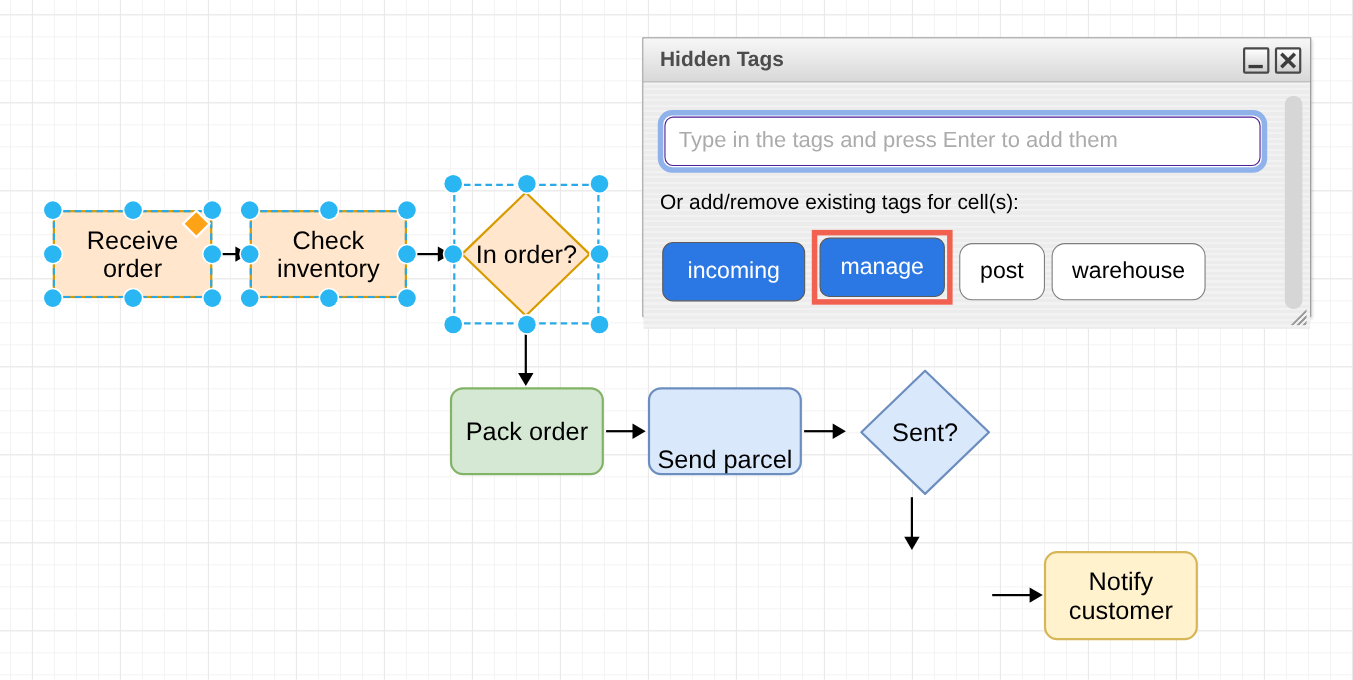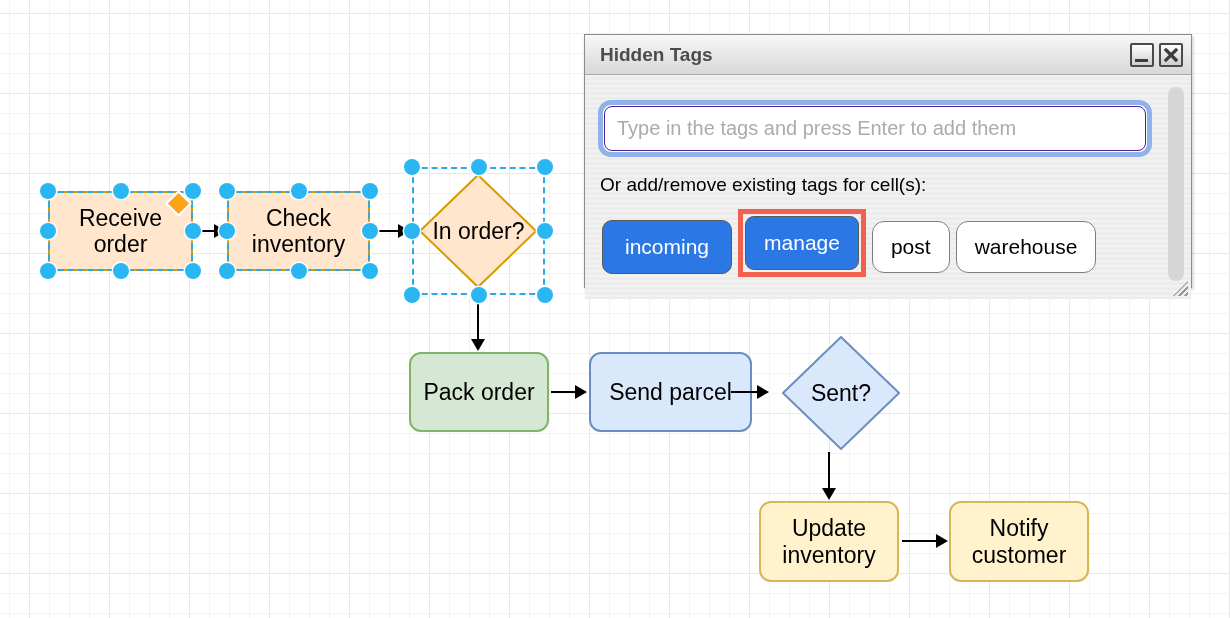--- a/index.html
+++ b/index.html
@@ -154,34 +154,31 @@
     <div class="h h-e"></div>
     <div class="h h-sw"></div>
     <div class="h h-s"></div>
     <div class="h h-se"></div>
   </div>
 
   <div class="node rounded theme-green" style="left:409px;top:352px;width:140px;height:80px;">
     <span>Pack order</span>
   </div>
 
-  <div class="node rounded theme-blue" style="left:589px;top:352px;width:163px;height:80px;">
+  <div class="node rounded theme-blue" style="left:589px;top:352px;width:140px;height:80px;align-items:flex-end;">
     <span>Send parcel</span>
   </div>
 
   <div style="position:absolute;left:782px;top:336px;width:118px;height:114px;">
     <svg width="118" height="114" viewBox="0 0 118 114">
       <polygon points="59,1 117,57 59,113 1,57" fill="#DAE8FC" stroke="#6C8EBF" stroke-width="2"></polygon>
     </svg>
     <div class="diamond-label">Sent?</div>
   </div>
 
-  <div class="node rounded theme-yellow" style="left:759px;top:501px;width:140px;height:81px;">
-    <span>Update inventory</span>
-  </div>
 
   <div class="node rounded theme-yellow" style="left:949px;top:501px;width:140px;height:81px;">
     <span>Notify customer</span>
   </div>
 
   <div class="arrow-h" style="left:196px;top:224px;width:30px;">
       <div class="ln"></div>
       <div class="hd"></div>
     </div>
   <div class="arrow-h" style="left:374px;top:224px;width:36px;">

